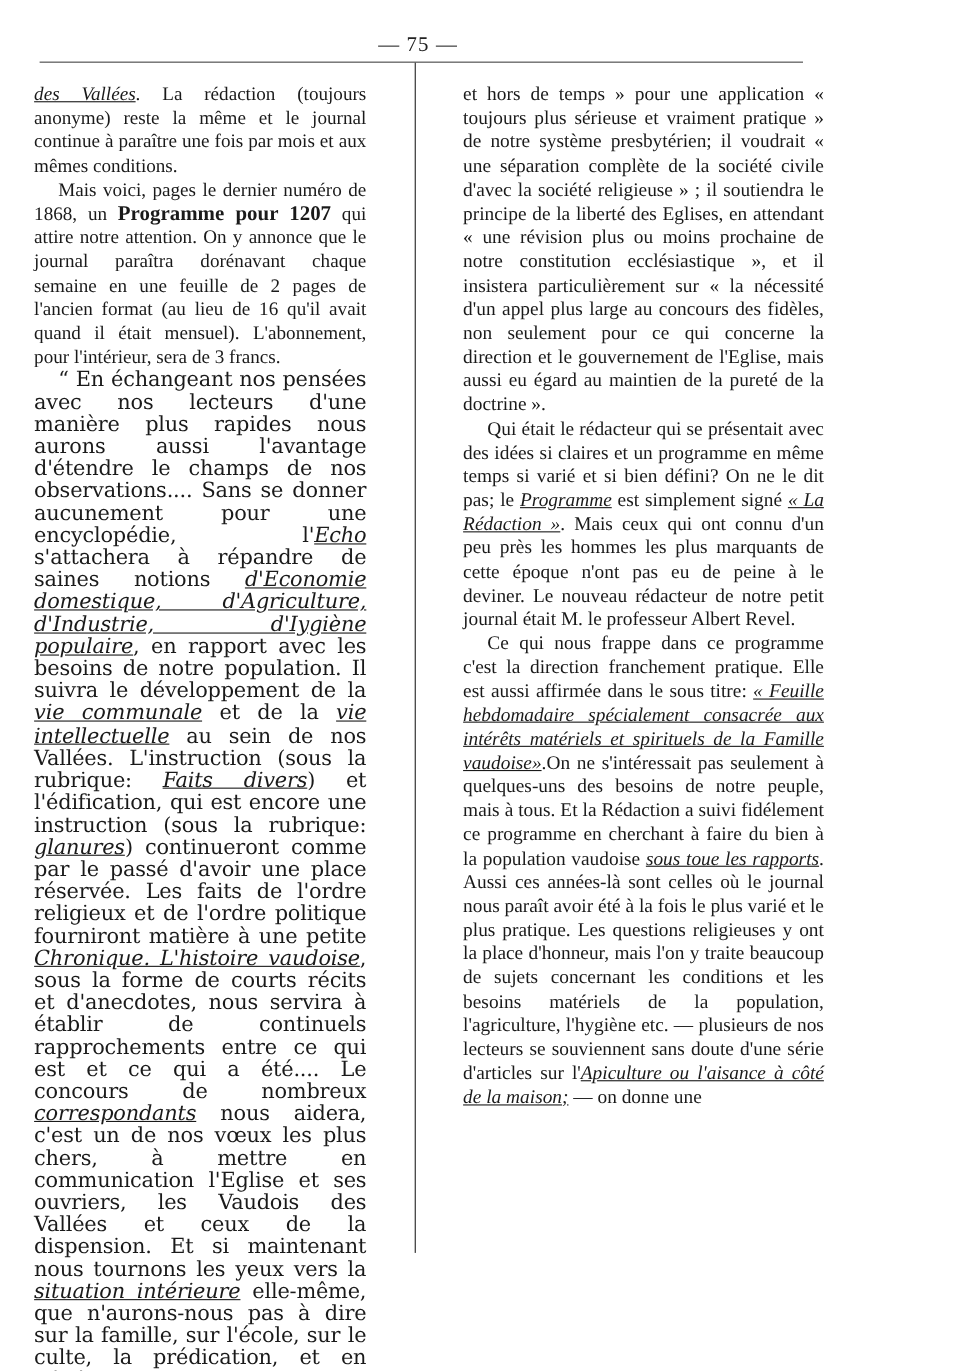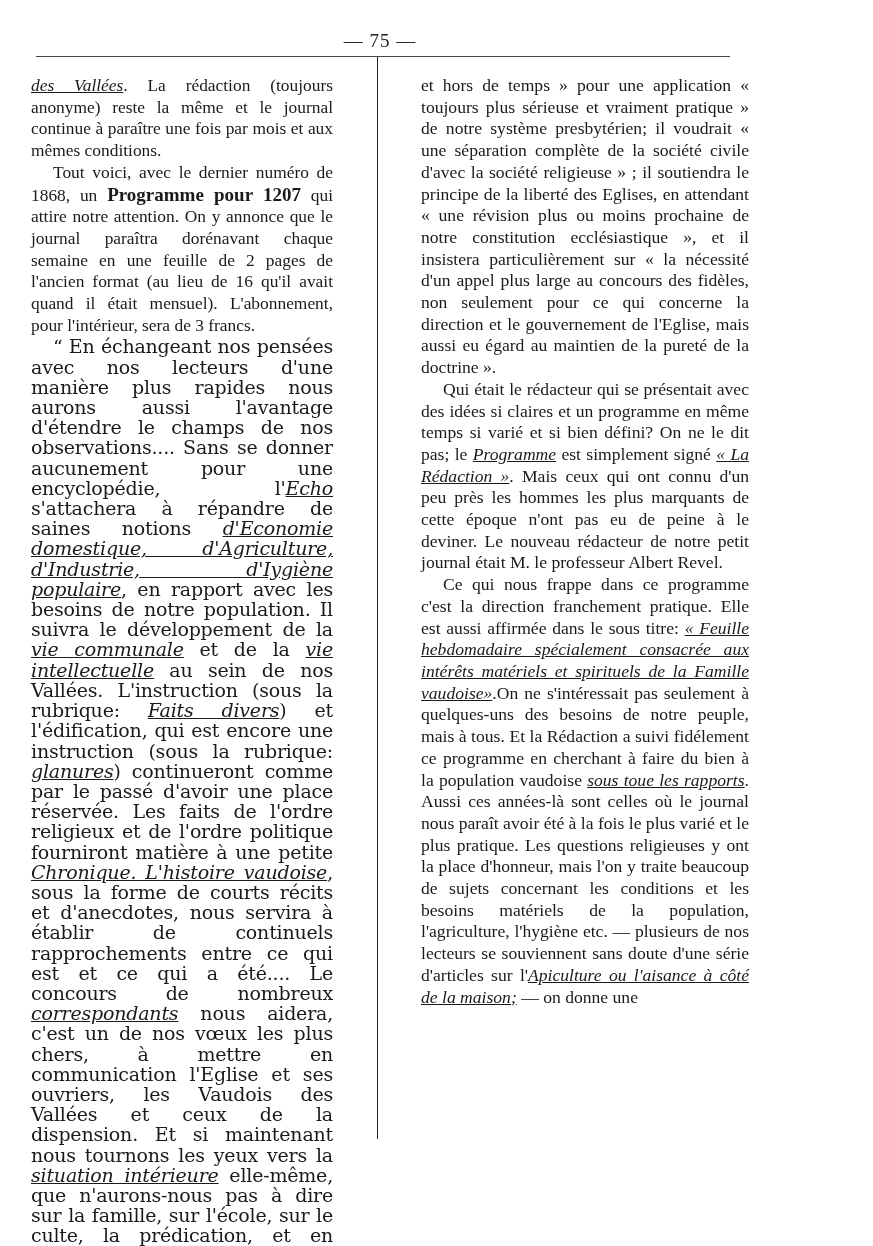--- a/index.html
+++ b/index.html
@@ -40,21 +40,21 @@
 </head>
 <body>
 
 <div class="page-number">— 75 —</div>
 <div class="header-rule"></div>
 <div class="col-divider"></div>
 
 <div class="column col-left">
   <p class="body-text"><i>des Vallées</i><span>. La rédaction (toujours anonyme) reste la même et le journal continue à paraître une fois par mois et aux mêmes conditions.</span></p>
 
-  <p class="body-text indent"><span>Tout voici, avec le dernier numéro de 1868, un </span><b class="bold-heading">Programme pour 1207</b><span> qui attire notre attention. On y annonce que le journal paraîtra dorénavant chaque semaine en une feuille de 2 pages de l'ancien format (au lieu de 16 qu'il avait quand il était mensuel). L'abonnement, pour l'intérieur, sera de 3 francs.</span></p>
+  <p class="body-text indent"><span>Mais voici, pages le dernier numéro de 1868, un </span><b class="bold-heading">Programme pour 1207</b><span> qui attire notre attention. On y annonce que le journal paraîtra dorénavant chaque semaine en une feuille de 2 pages de l'ancien format (au lieu de 16 qu'il avait quand il était mensuel). L'abonnement, pour l'intérieur, sera de 3 francs.</span></p>
 
 
   <p class="quote quote-p"><span>“ En échangeant nos pensées avec nos lecteurs d'une manière plus rapides nous aurons aussi l'avantage d'étendre le champs de nos observations.... Sans se donner aucunement pour une encyclopédie, l'</span><i>Echo</i><span> s'attachera à répandre de saines notions </span><i>d'Economie domestique, d'Agriculture, d'Industrie, d'Iygiène populaire</i><span>, en rapport avec les besoins de notre population. Il suivra le développement de la </span><i>vie communale</i><span> et de la </span><i>vie intellectuelle</i><span> au sein de nos Vallées. L'instruction (sous la rubrique: </span><i>Faits divers</i><span>) et l'édification, qui est encore une instruction (sous la rubrique: </span><i>glanures</i><span>) continueront comme par le passé d'avoir une place réservée. Les faits de l'ordre religieux et de l'ordre politique fourniront matière à une petite </span><i>Chronique. L'histoire vaudoise</i><span>, sous la forme de courts récits et d'anecdotes, nous servira à établir de continuels rapprochements entre ce qui est et ce qui a été.... Le concours de nombreux </span><i>correspondants</i><span> nous aidera, c'est un de nos vœux les plus chers, à mettre en communication l'Eglise et ses ouvriers, les Vaudois des Vallées et ceux de la dispension. Et si maintenant nous tournons les yeux vers la </span><i>situation intérieure</i><span> elle-même, que n'aurons-nous pas à dire sur la famille, sur l'école, sur le culte, la prédication, et en général sur la vie religieuse et morale....„</span></p>
 
 </div>
 
 <div class="column col-right right-body">
   <p class="body-text"><span>et hors de temps » pour une application « toujours plus sérieuse et vraiment pratique » de notre système presbytérien; il voudrait « une séparation complète de la société civile d'avec la société religieuse » ; il soutiendra le principe de la liberté des Eglises, en attendant « une révision plus ou moins prochaine de notre constitution ecclésiastique », et il insistera particulièrement sur « la nécessité d'un appel plus large au concours des fidèles, non seulement pour ce qui concerne la direction et le gouvernement de l'Eglise, mais aussi eu égard au maintien de la pureté de la doctrine ».</span></p>
 
   <p class="body-text indent"><span>Qui était le rédacteur qui se présentait avec des idées si claires et un programme en même temps si varié et si bien défini? On ne le dit pas; le </span><i>Programme</i><span> est simplement signé </span><i>« La Rédaction »</i><span>. Mais ceux qui ont connu d'un peu près les hommes les plus marquants de cette époque n'ont pas eu de peine à le deviner. Le nouveau rédacteur de notre petit journal était M. le professeur Albert Revel.</span></p>

